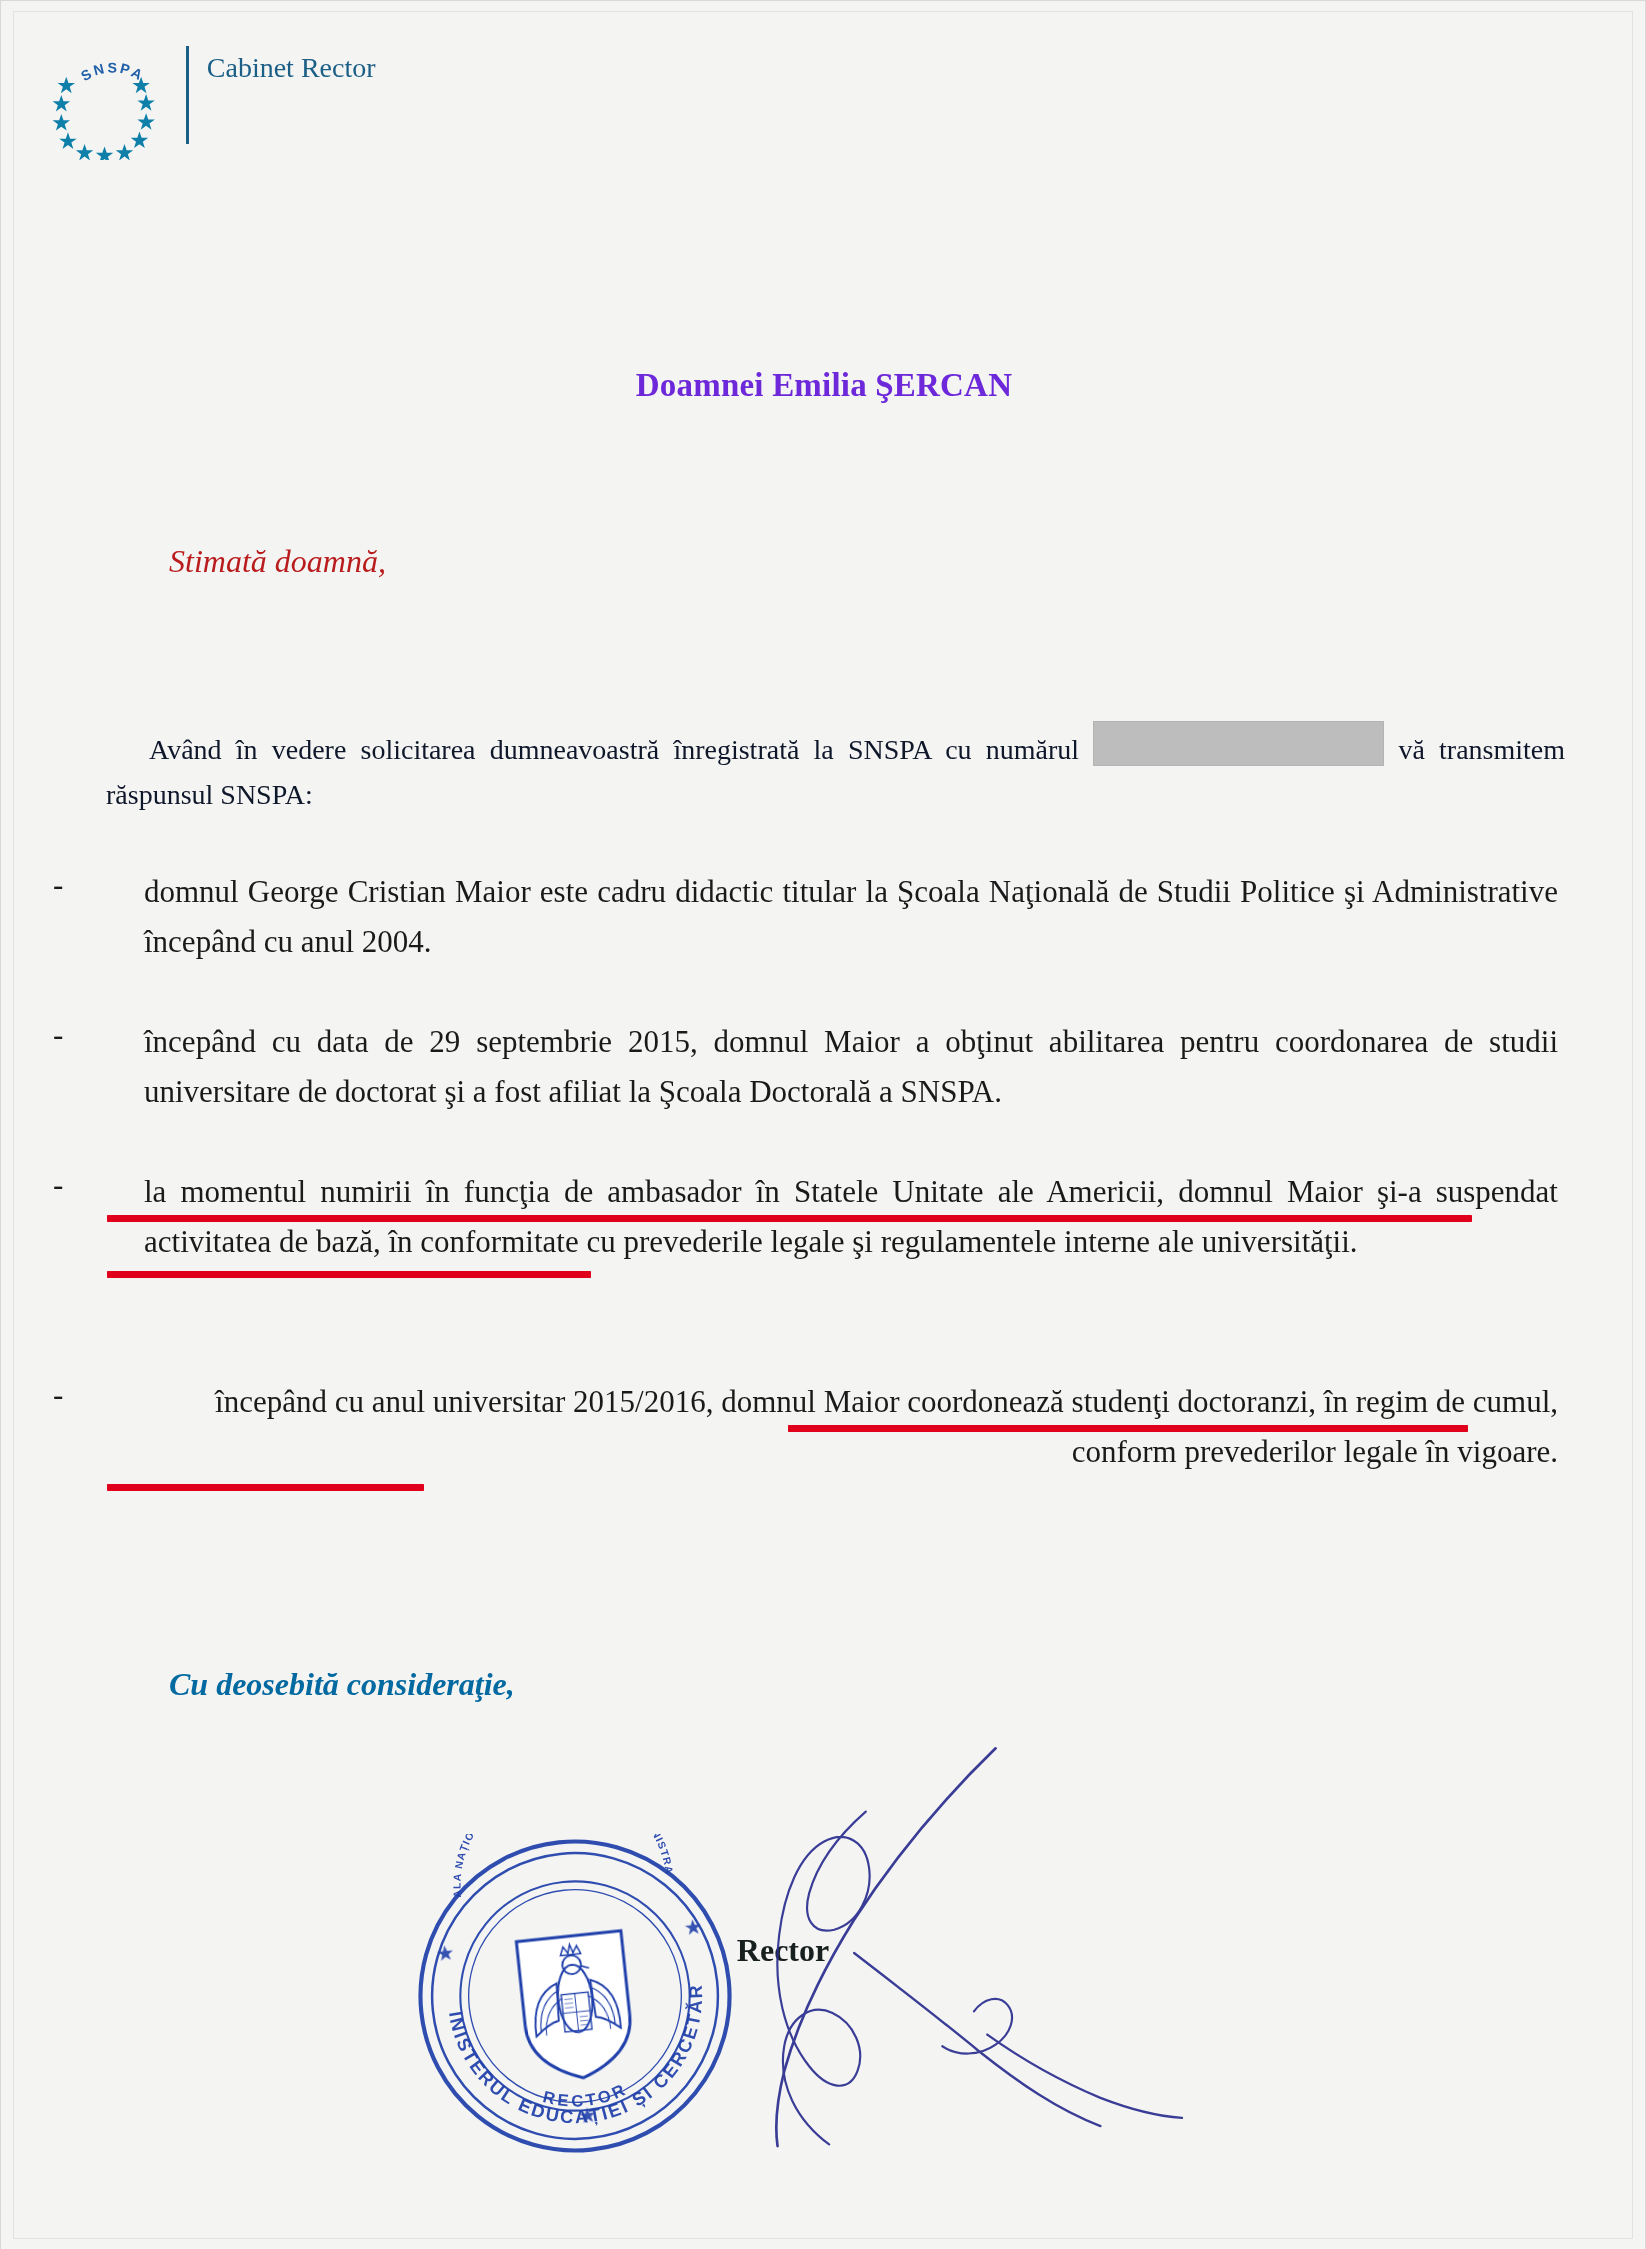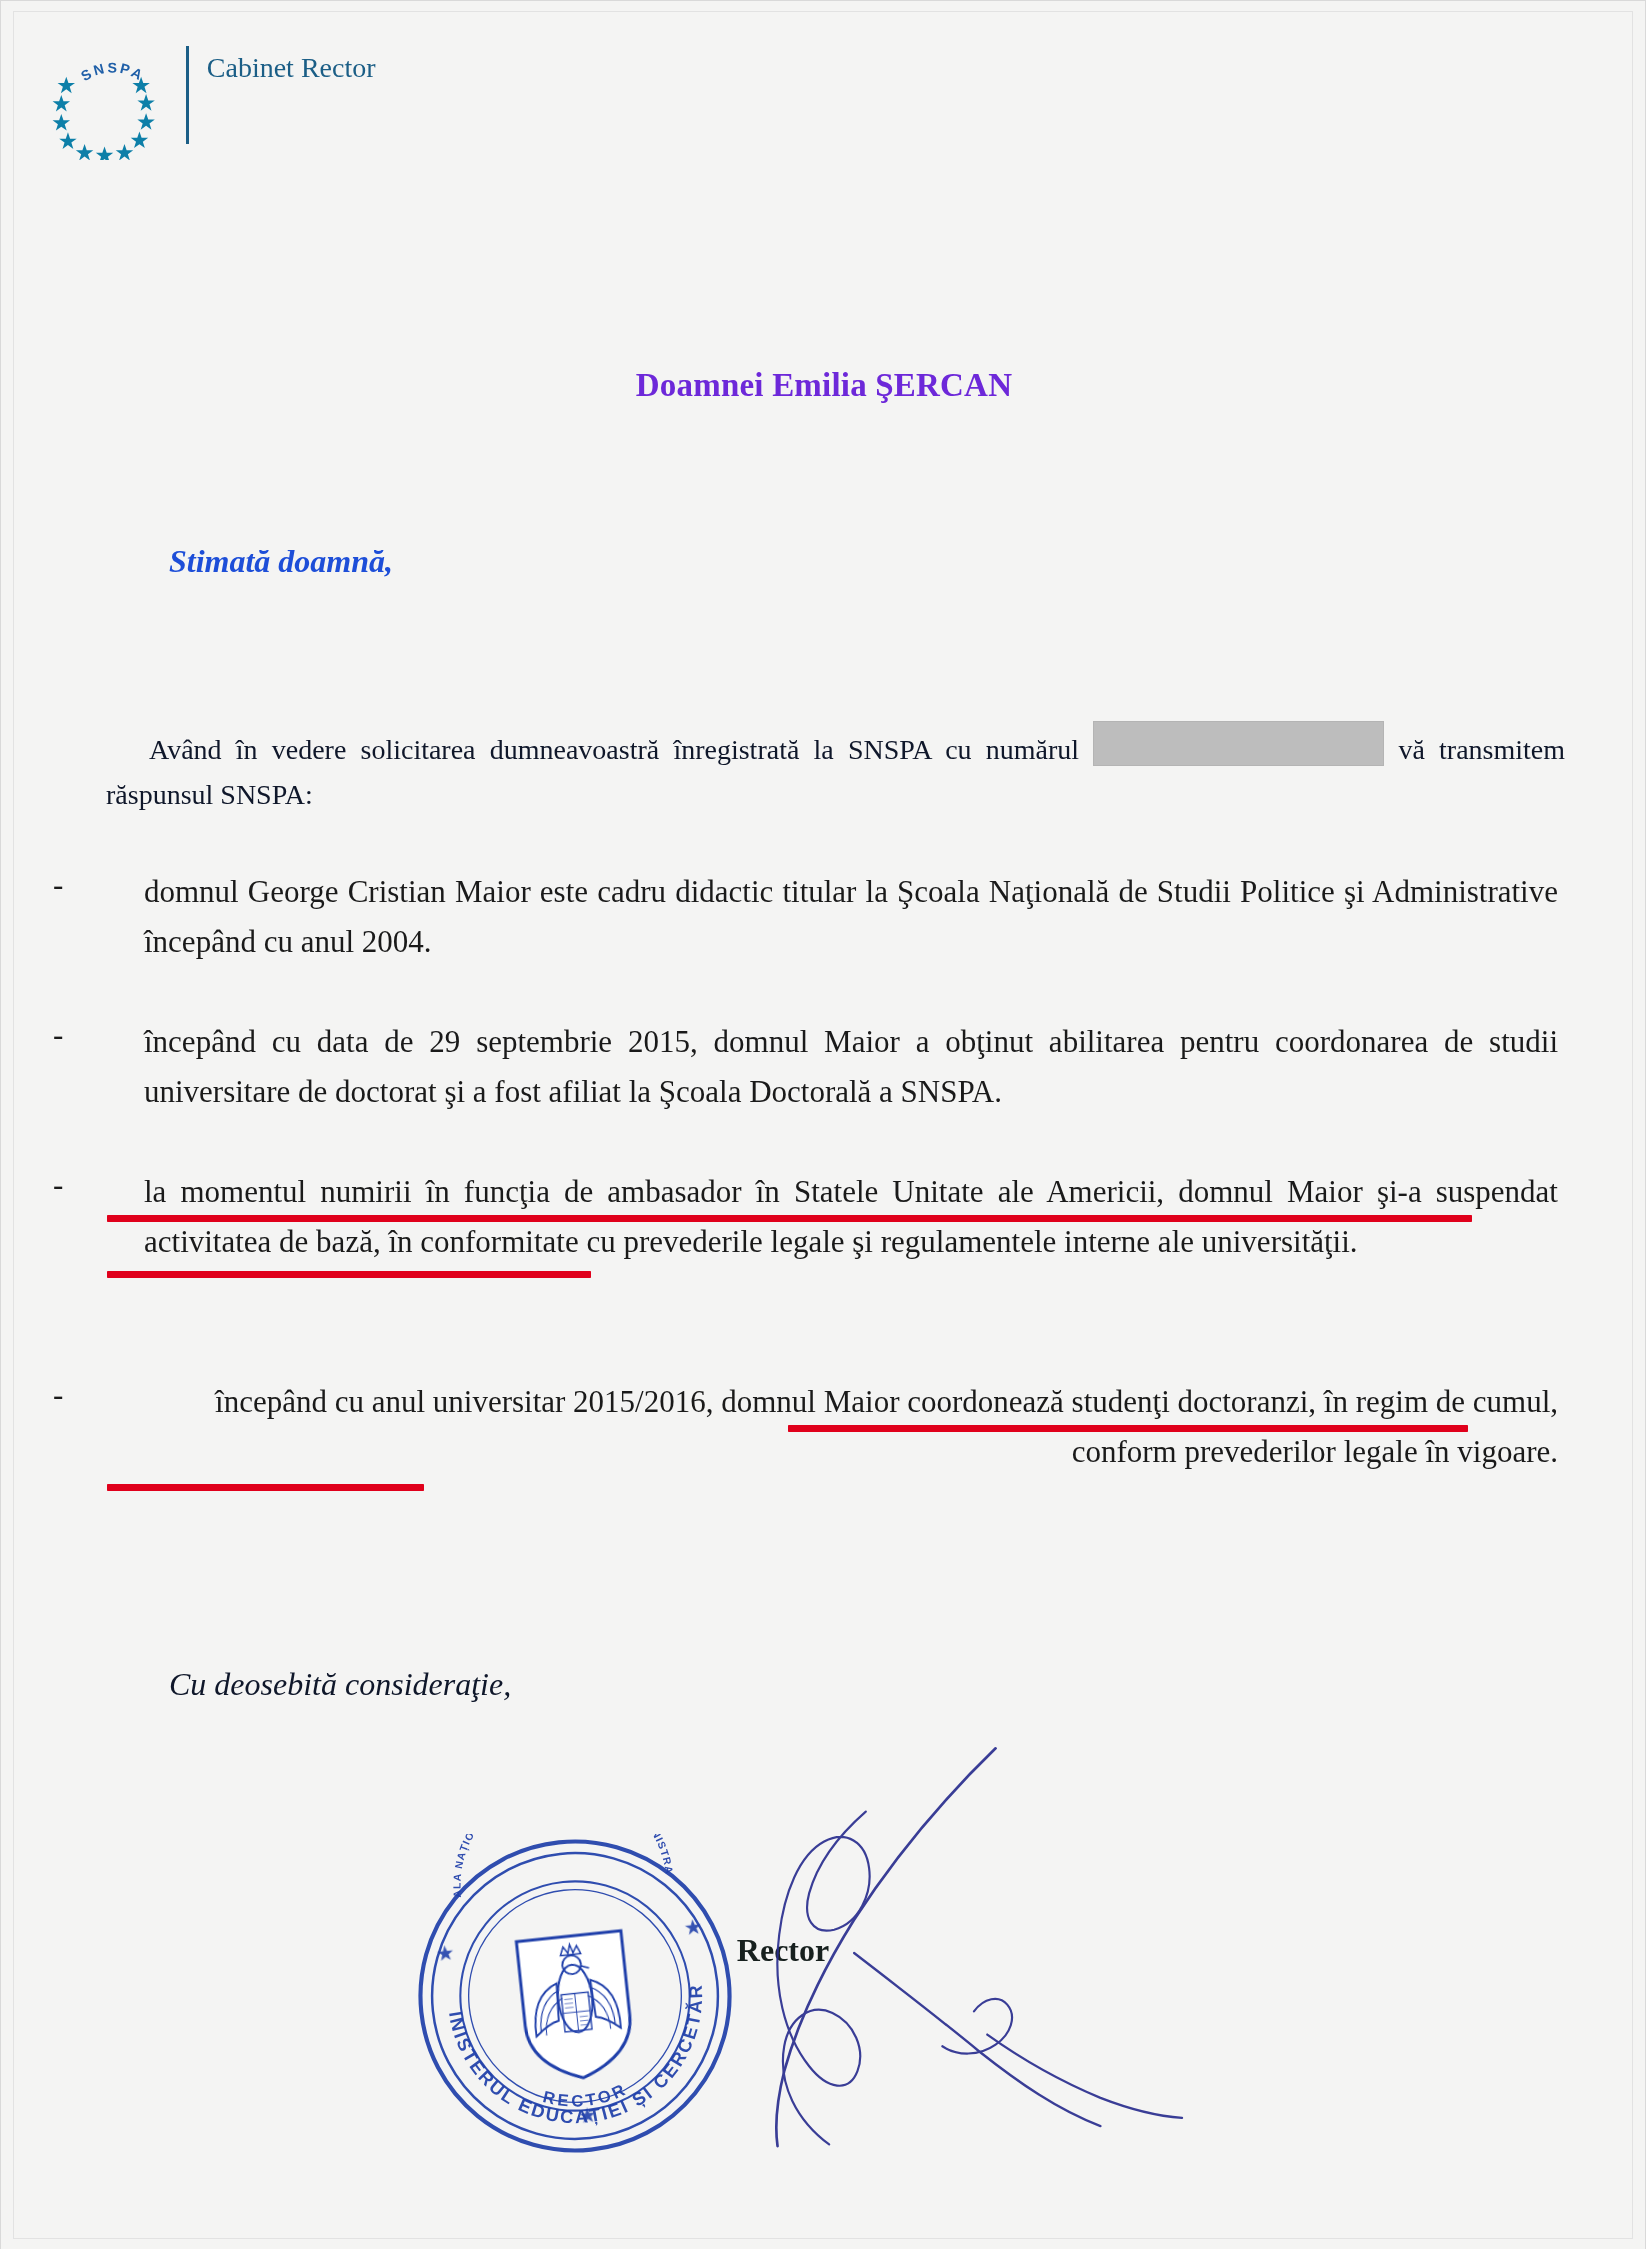--- a/index.html
+++ b/index.html
@@ -93,22 +93,21 @@
     font-weight: bold;
     color: #6d28d9;
     letter-spacing: 0.2px;
   }
   .salutation {
     position: absolute;
     left: 168px;
     top: 542px;
     font-size: 32px;
     font-style: italic;
-    color: #1d4ed8;
-    font-weight: bold;
+    color: #b91c1c;
   }
 
   .para {
     position: absolute;
     color: #0f172a;
     font-size: 28px;
     line-height: 1.62;
   }
 
   #intro-para {
@@ -169,21 +168,22 @@
   #redbar-b { left: 106px; top: 1270px; width: 484px; }
   #redbar-c { left: 787px; top: 1424px; width: 680px; }
   #redbar-d { left: 106px; top: 1483px; width: 317px; }
 
   .closing {
     position: absolute;
     left: 168px;
     top: 1665px;
     font-size: 32px;
     font-style: italic;
-    color: #0f172a;
+    color: #0369a1;
+    font-weight: bold;
   }
 
   
   #signature-block {
     position: absolute;
     left: 466px;
     top: 1896px;
     width: 632px;
     text-align: center;
     z-index: 5;

